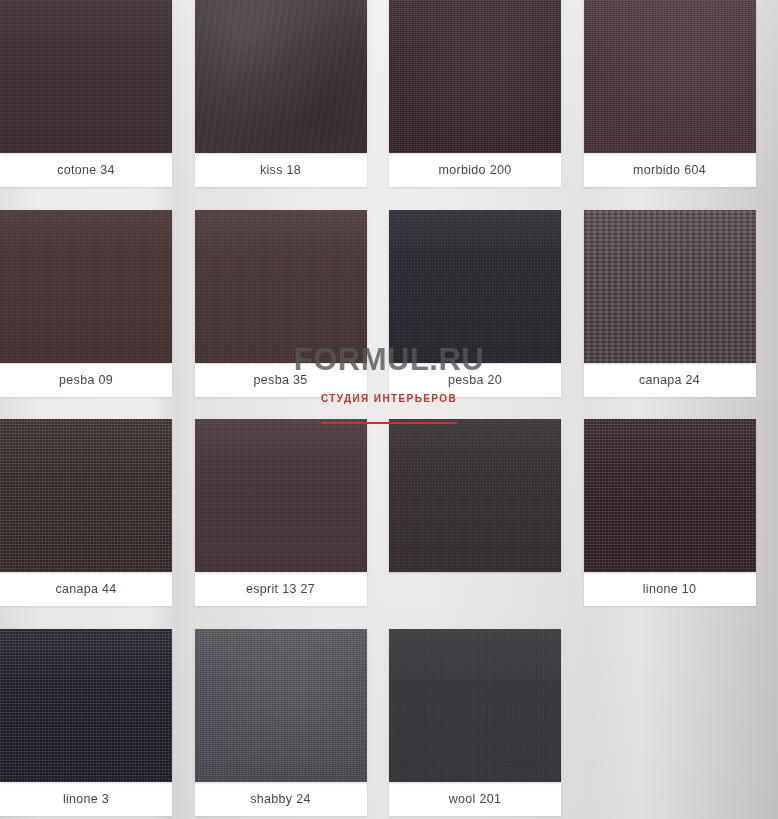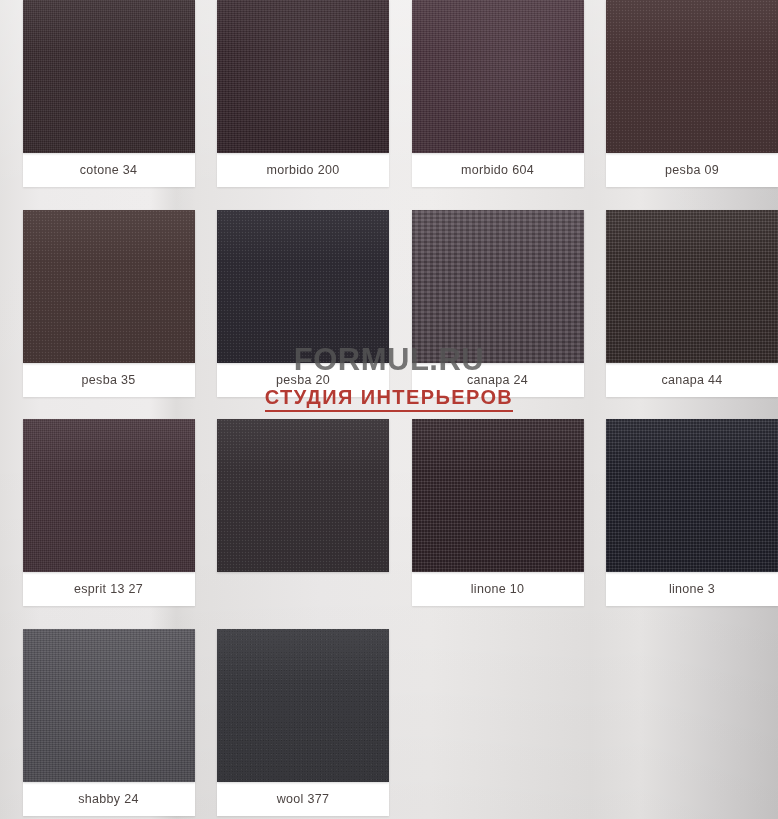--- a/index.html
+++ b/index.html
@@ -56,21 +56,21 @@
     grid-template-rows: repeat(4, 209.5px);
     column-gap: 0px;
     row-gap: 0px;
     padding: 0;
   }
 
   .swatch-cell {
     position: relative;
     display: flex;
     flex-direction: column;
-    align-items: flex-end;
+    align-items: flex-start;
     padding-top: 0px;
   }
 
   .swatch-tile {
     width: 172px;
     height: 153px;
     position: relative;
     overflow: hidden;
     box-shadow: 0 1px 2px rgba(0,0,0,0.16);
   }
@@ -185,44 +185,51 @@
   #watermark .wm-main {
     font-size: 31px;
     font-weight: bold;
     letter-spacing: 0.5px;
     color: rgba(86, 86, 86, 0.80);
     line-height: 1;
     display: block;
   }
   #watermark .wm-sub {
     display: inline-block;
-    margin-top: 12px;
-    font-size: 20px;
+    margin-top: 19px;
+    font-size: 10px;
     font-weight: bold;
     letter-spacing: 1.4px;
     color: #b43b33;
     line-height: 1;
     border-bottom: 2px solid #b43b33;
-    padding-bottom: 3px;
+    padding-bottom: 18px;
   }
 </style>
 </head>
 <body>
 
 <div id="page-bg"></div>
 
 <div id="swatch-grid">
     <div class="swatch-cell">
       <div class="swatch-tile" style="background: rgb(56, 42, 46);">
         <div class="tex tex-weave"></div>
         <div class="tex tex-shade"></div>
       </div>
       <div class="swatch-label">cotone 34</div>
     </div>
     <div class="swatch-cell">
+      <div class="swatch-tile" style="background: rgb(65, 54, 59);">
+        <div class="tex tex-smooth"></div>
+        <div class="tex tex-shade"></div>
+      </div>
+      <div class="swatch-label">kiss 18</div>
+    </div>
+    <div class="swatch-cell">
       <div class="swatch-tile" style="background: rgb(51, 35, 41);">
         <div class="tex tex-linen"></div>
         <div class="tex tex-shade"></div>
       </div>
       <div class="swatch-label">morbido 200</div>
     </div>
     <div class="swatch-cell">
       <div class="swatch-tile" style="background: rgb(70, 48, 58);">
         <div class="tex tex-linen"></div>
         <div class="tex tex-shade"></div>
@@ -296,20 +303,20 @@
         <div class="tex tex-linen"></div>
         <div class="tex tex-shade"></div>
       </div>
       <div class="swatch-label">shabby 24</div>
     </div>
     <div class="swatch-cell">
       <div class="swatch-tile" style="background: rgb(59, 59, 64);">
         <div class="tex tex-felt"></div>
         <div class="tex tex-shade"></div>
       </div>
-      <div class="swatch-label">wool 377</div>
+      <div class="swatch-label">wool 201</div>
     </div>
   </div>
 
 <div id="watermark">
   <span class="wm-main">FORMUL.RU</span>
   <span class="wm-sub">СТУДИЯ ИНТЕРЬЕРОВ</span>
 </div>
 
 </body></html>

